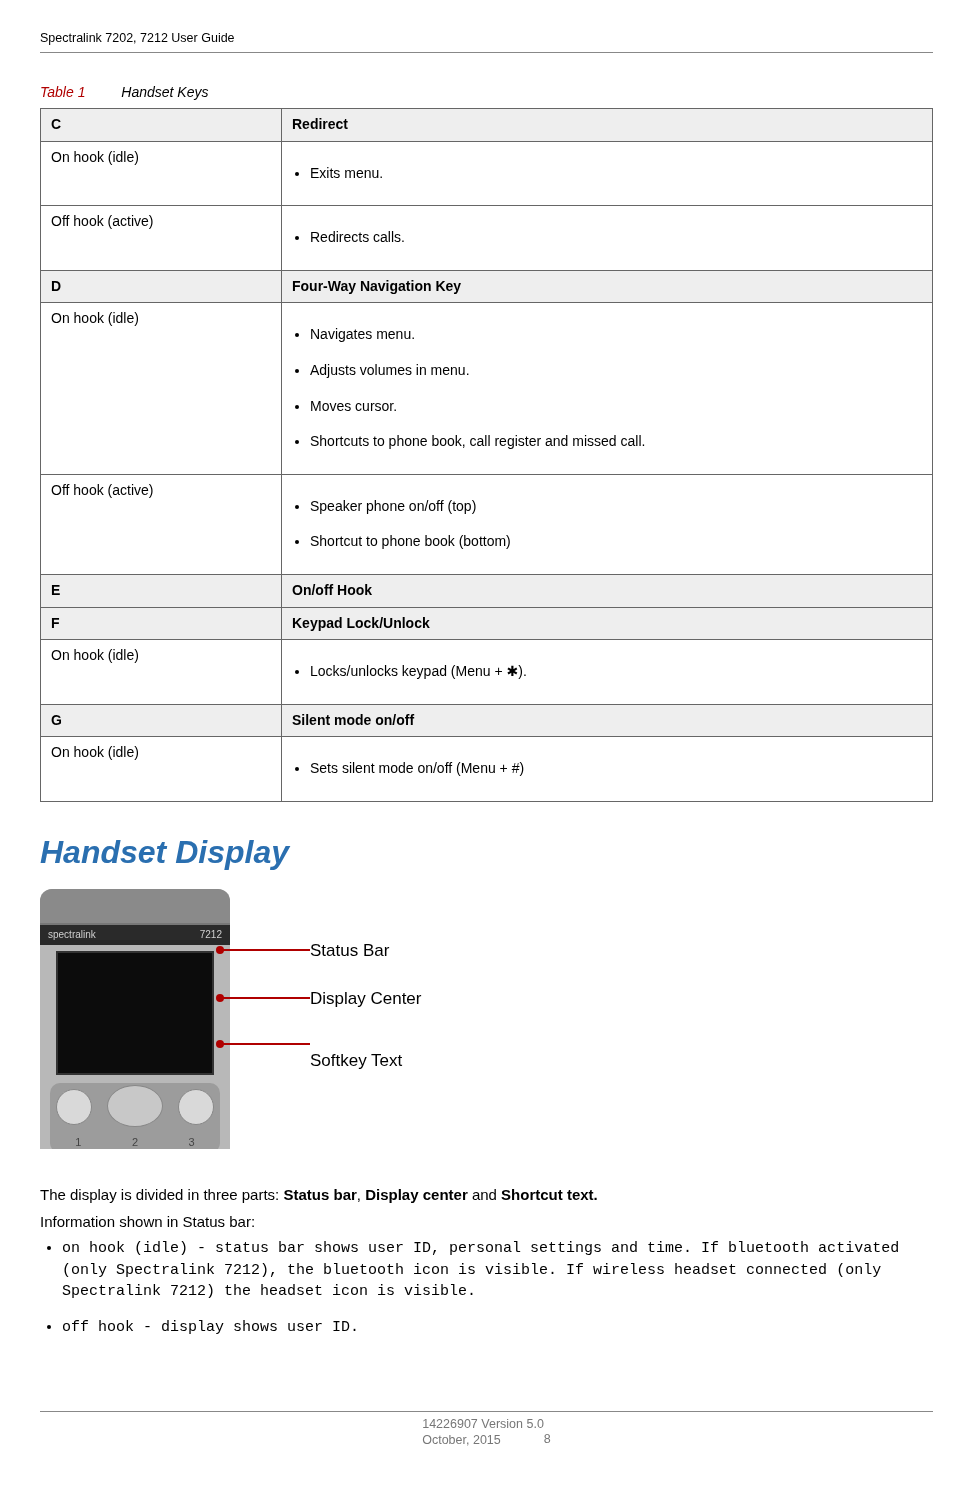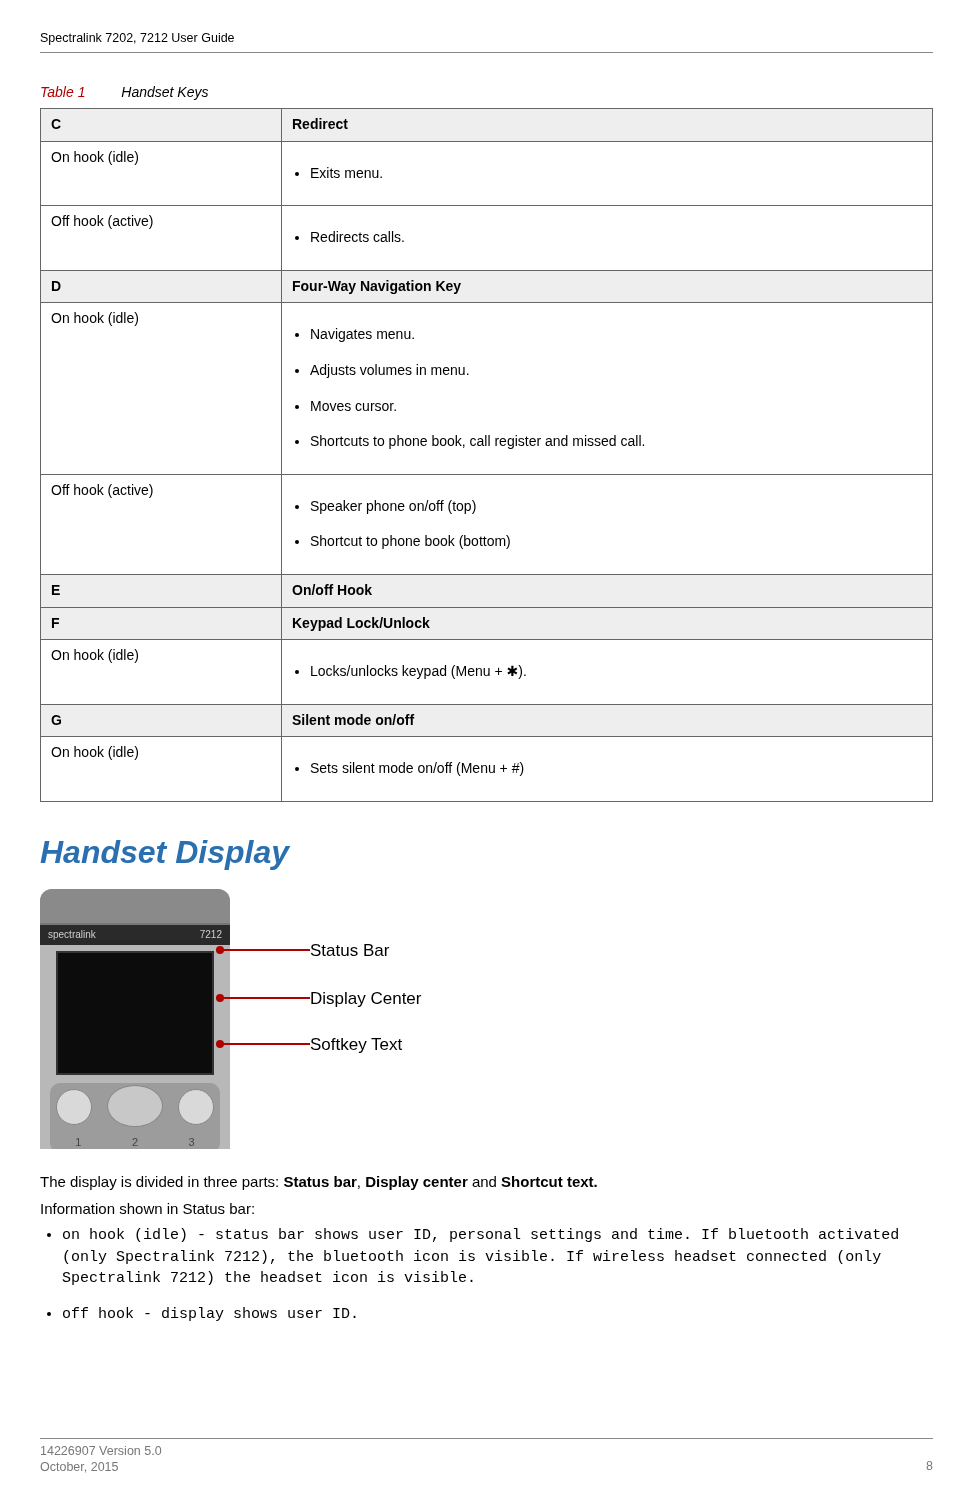--- a/index.html
+++ b/index.html
@@ -71,21 +71,21 @@
     color: #2a6fb0;
     font-family: Arial, sans-serif;
     font-weight: bold;
     font-style: italic;
     font-size: 32px;
     margin: 20px 0 14px 0;
   }
   .diagram {
     display: flex;
     align-items: flex-start;
-    margin-bottom: 22px;
+    margin-bottom: 35px;
     text-align: right;
   }
   .phone-img {
     width: 190px;
     height: 260px;
     background: #b8b8b8;
     border-radius: 12px 12px 0 0;
     position: relative;
     overflow: hidden;
   }
@@ -181,45 +181,45 @@
     font-size: 17px;
     color: #000;
   }
   .callout-labels div {
     position: absolute;
     left: 0;
     white-space: nowrap;
   }
   .cl1 { top: 50px; }
   .cl2 { top: 98px; }
-  .cl3 { top: 144px; }
+  .cl3 { top: 160px; }
   .body-text {
     font-size: 15px;
     margin: 6px 0;
   }
   .body-text b { font-weight: bold; }
   ul.body-list {
     margin: 6px 0 20px 0;
     padding-left: 22px;
   }
   ul.body-list li {
     margin: 6px 0 14px 0;
     font-size: 15px;
     line-height: 1.45;
     font-family: Liberation Mono, monospace;
   }
   .footer {
     position: relative;
-    margin-top: 112px;
+    margin-top: 72px;
     border-top: 1px solid #888;
     padding-top: 4px;
     color: #777;
     font-size: 12.5px;
     display: flex;
-    justify-content: space-between;
+    justify-content: center;
   }
   .footer .left { line-height: 1.3; }
   .footer .right { align-self: flex-end; }
 </style>
 </head>
 <body>
 
 <div class="header-line">Spectralink 7202, 7212 User Guide</div>
 <hr class="top-rule">
 

